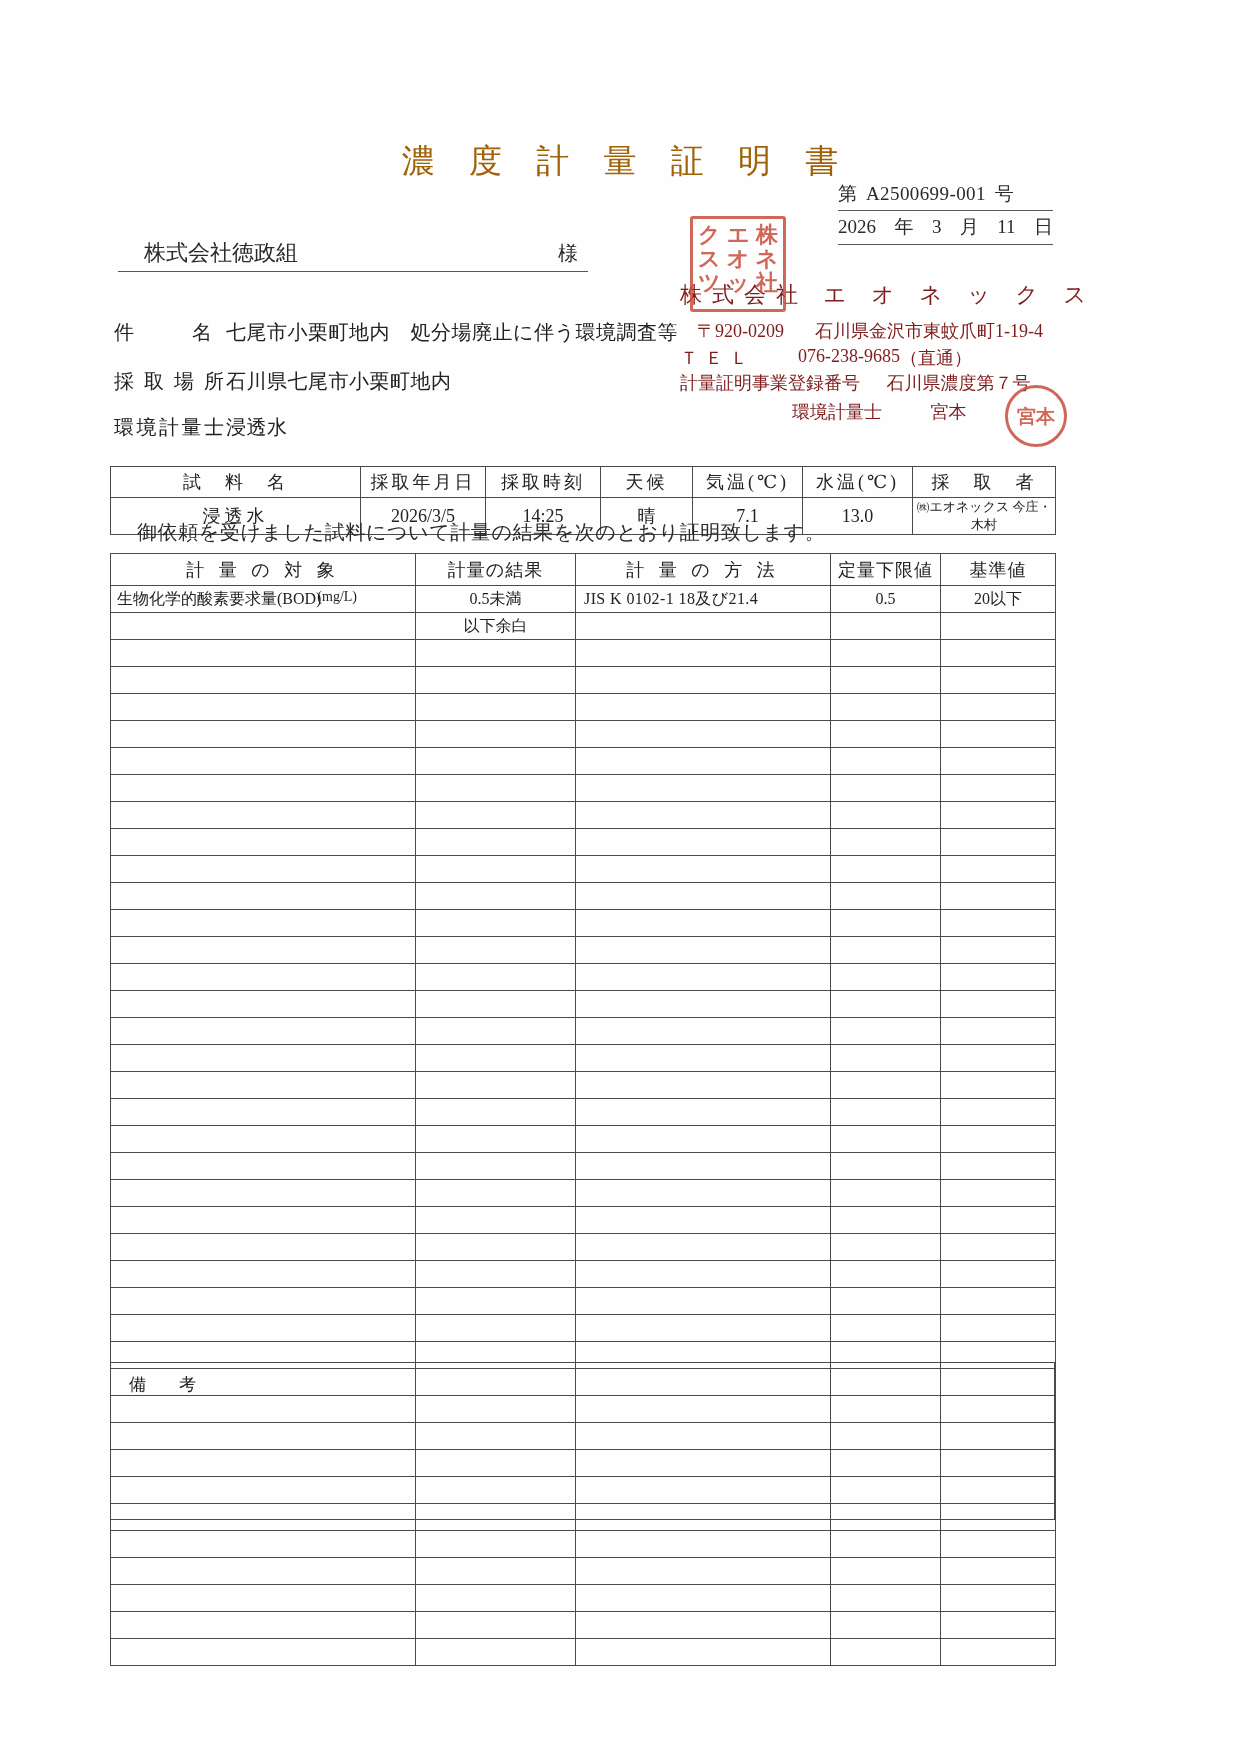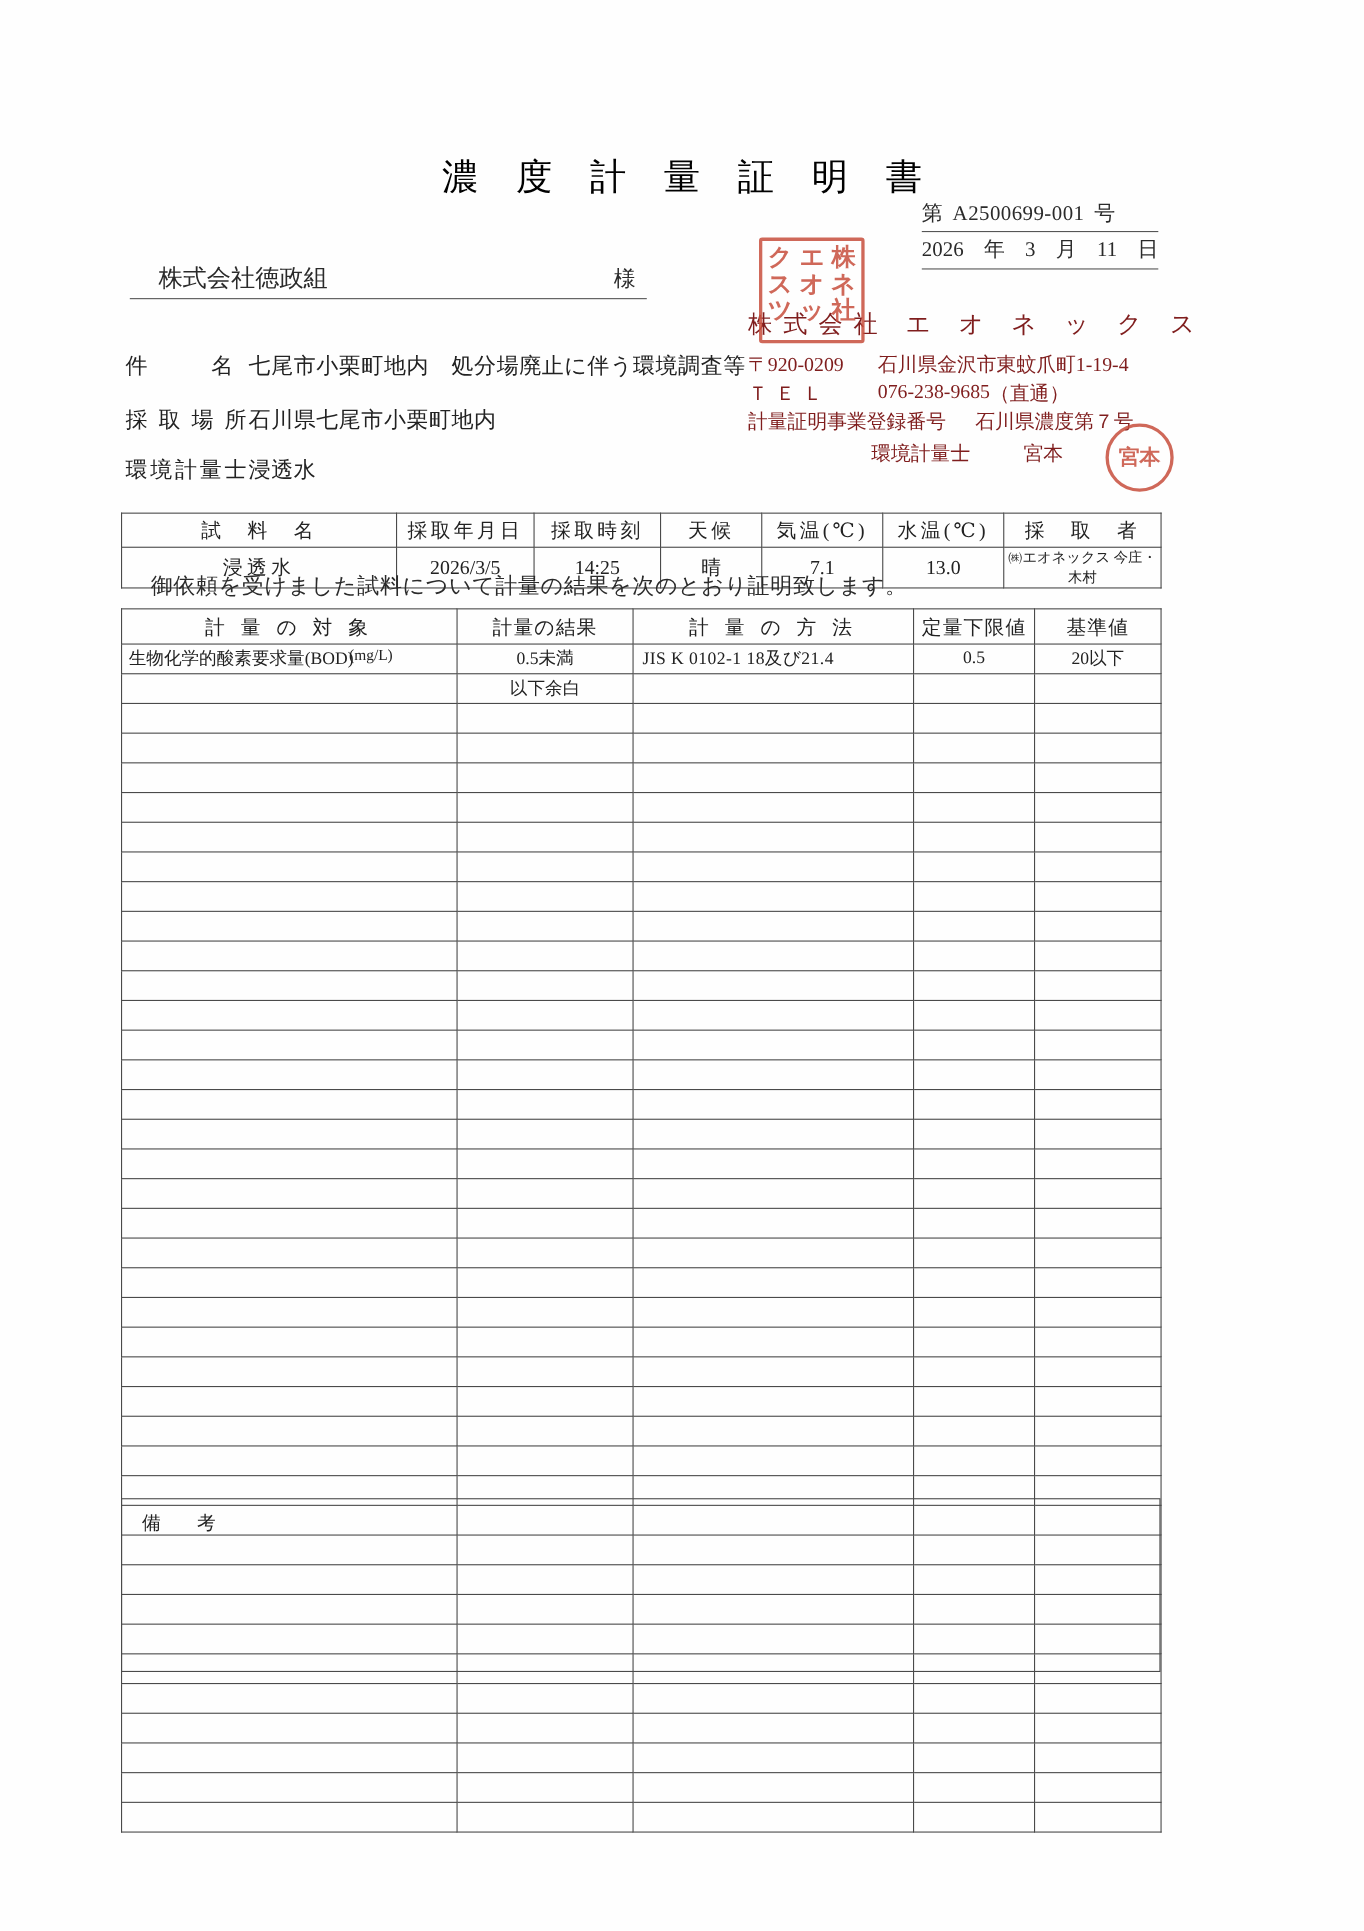--- a/index.html
+++ b/index.html
@@ -25,21 +25,21 @@
 
   
   .doc-title {
     position: absolute;
     left: 0; top: 139px;
     width: 1240px;
     text-align: center;
     font-size: 33px;
     letter-spacing: 13px;
     text-indent: 13px;
-    color: #000000;
+    color: #a16207;
     font-weight: 400;
   }
 
   
   .num-line {
     position: absolute;
     left: 838px; top: 181px;
     width: 215px;
     border-bottom: 1.6px solid #555;
     padding-bottom: 3px;
@@ -110,20 +110,21 @@
   .co-name {
     font-size: 22px;
     letter-spacing: 10px;
     white-space: nowrap;
   }
   .co-addr {
     margin-top: 9px;
     display: flex;
     white-space: nowrap;
     font-size: 18px;
+    justify-content: center;
   }
   .co-addr .zip { width: 118px; }
   .co-tel {
     margin-top: 3px;
     display: flex;
     white-space: nowrap;
     font-size: 18px;
   }
   .co-tel .tlab { width: 118px; letter-spacing: 7px; }
   .co-reg {

